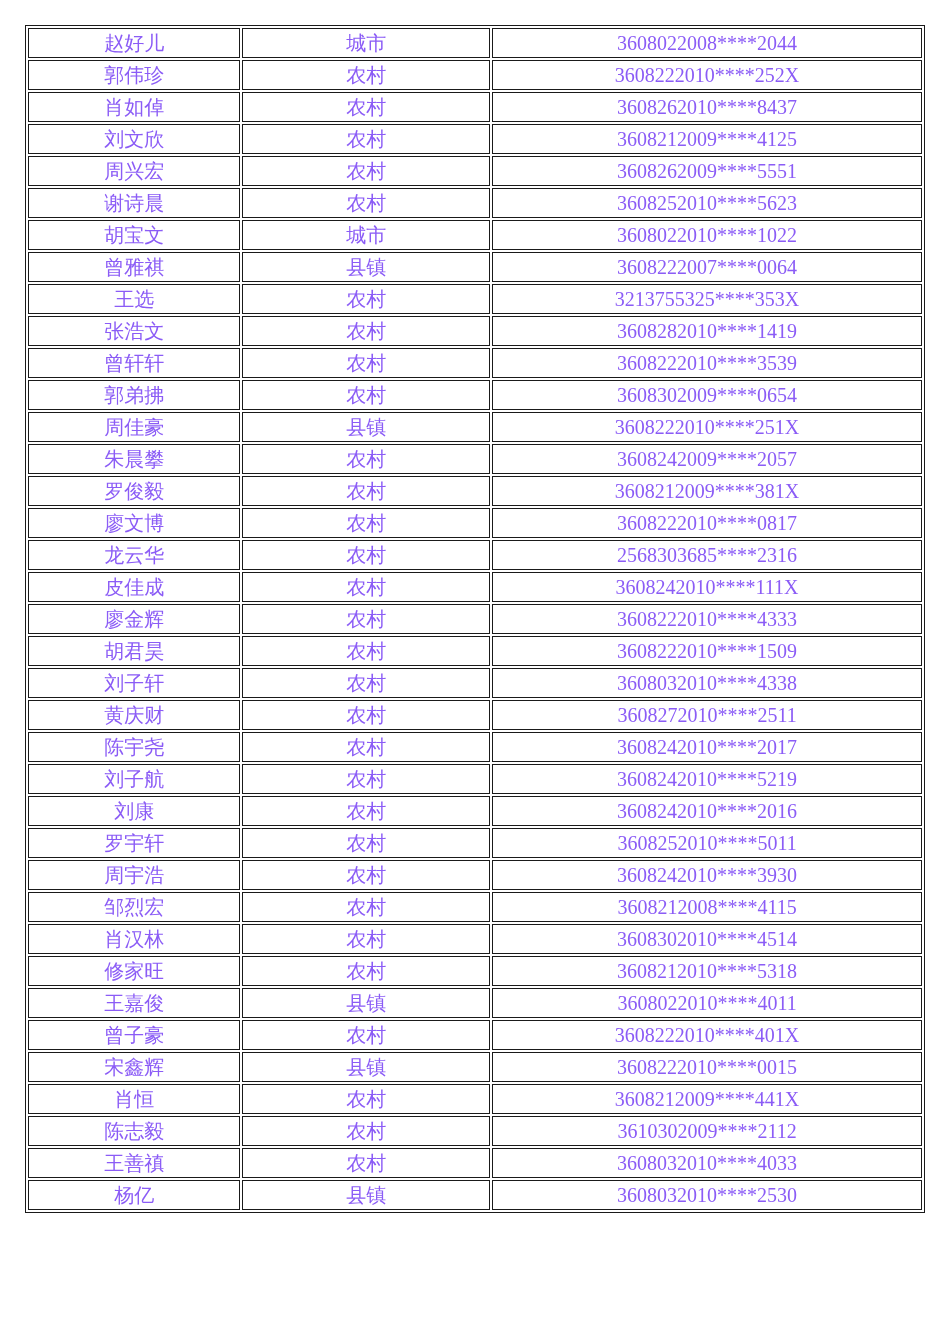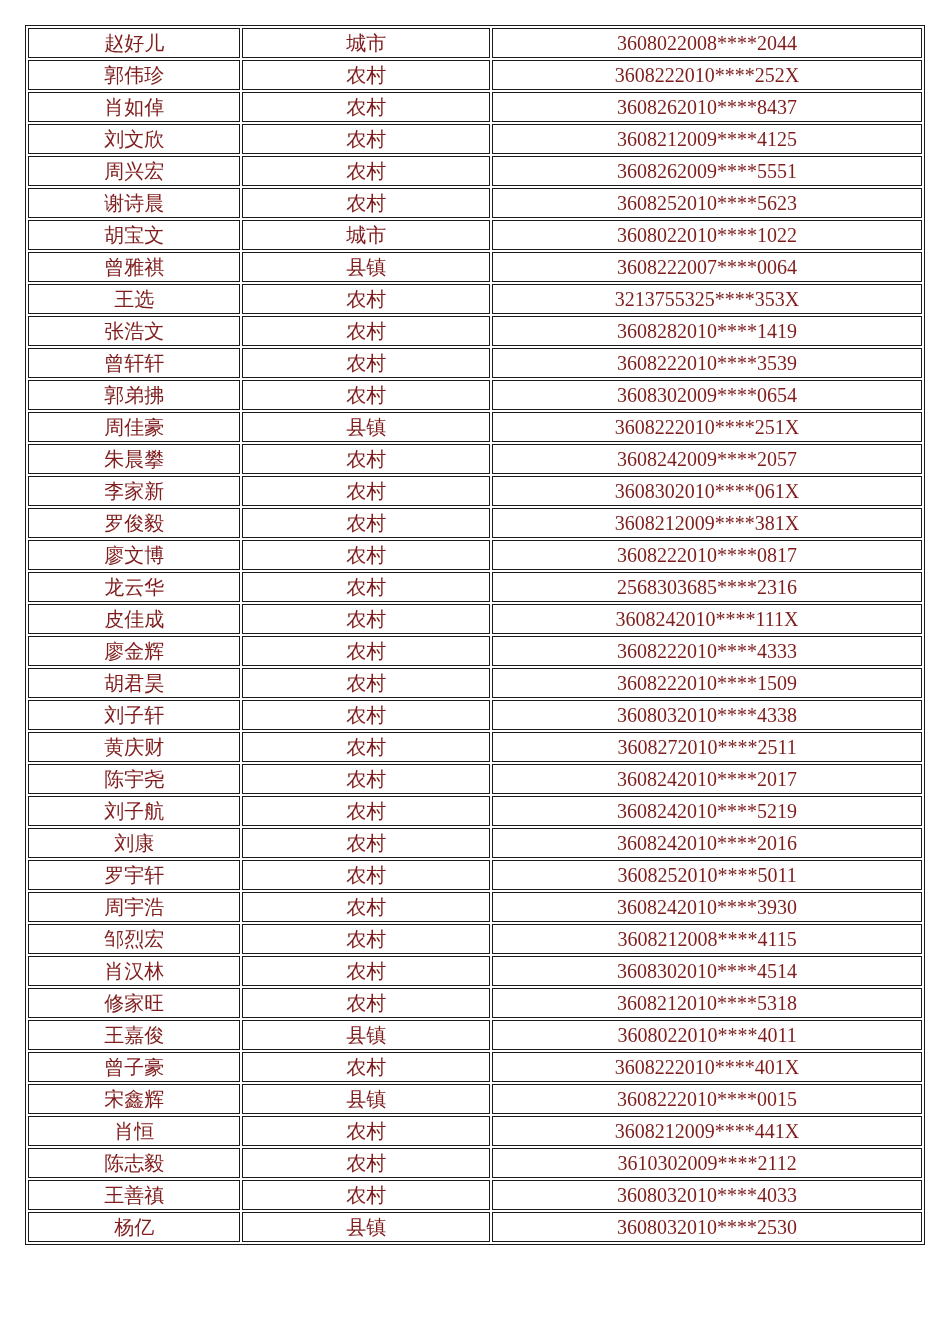--- a/index.html
+++ b/index.html
@@ -6,21 +6,21 @@
     margin: 0;
     padding: 0;
     background: #ffffff;
   }
   .page {
     position: relative;
     width: 950px;
     height: 1343px;
     background: #ffffff;
     font-family: "Liberation Serif", "DejaVu Serif", serif;
-    color: #7f1d1d;
+    color: #8b5cf6;
     overflow: hidden;
   }
   table.roster {
     position: absolute;
     left: 25px;
     top: 25px;
     width: 900px;
     table-layout: fixed;
     border-collapse: separate;
     border-spacing: 2px;
@@ -118,25 +118,20 @@
           <td>周佳豪</td>
           <td>县镇</td>
           <td>3608222010****251X</td>
         </tr>
         <tr>
           <td>朱晨攀</td>
           <td>农村</td>
           <td>3608242009****2057</td>
         </tr>
         <tr>
-          <td>李家新</td>
-          <td>农村</td>
-          <td>3608302010****061X</td>
-        </tr>
-        <tr>
           <td>罗俊毅</td>
           <td>农村</td>
           <td>3608212009****381X</td>
         </tr>
         <tr>
           <td>廖文博</td>
           <td>农村</td>
           <td>3608222010****0817</td>
         </tr>
         <tr>

